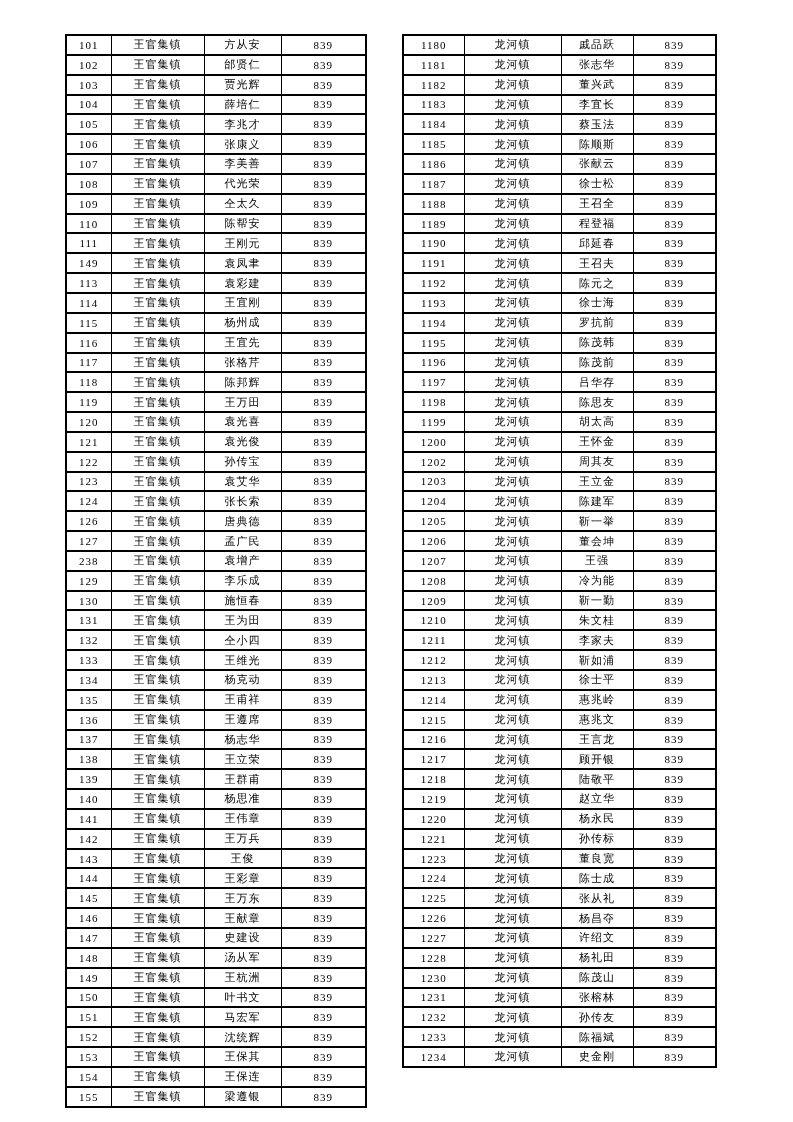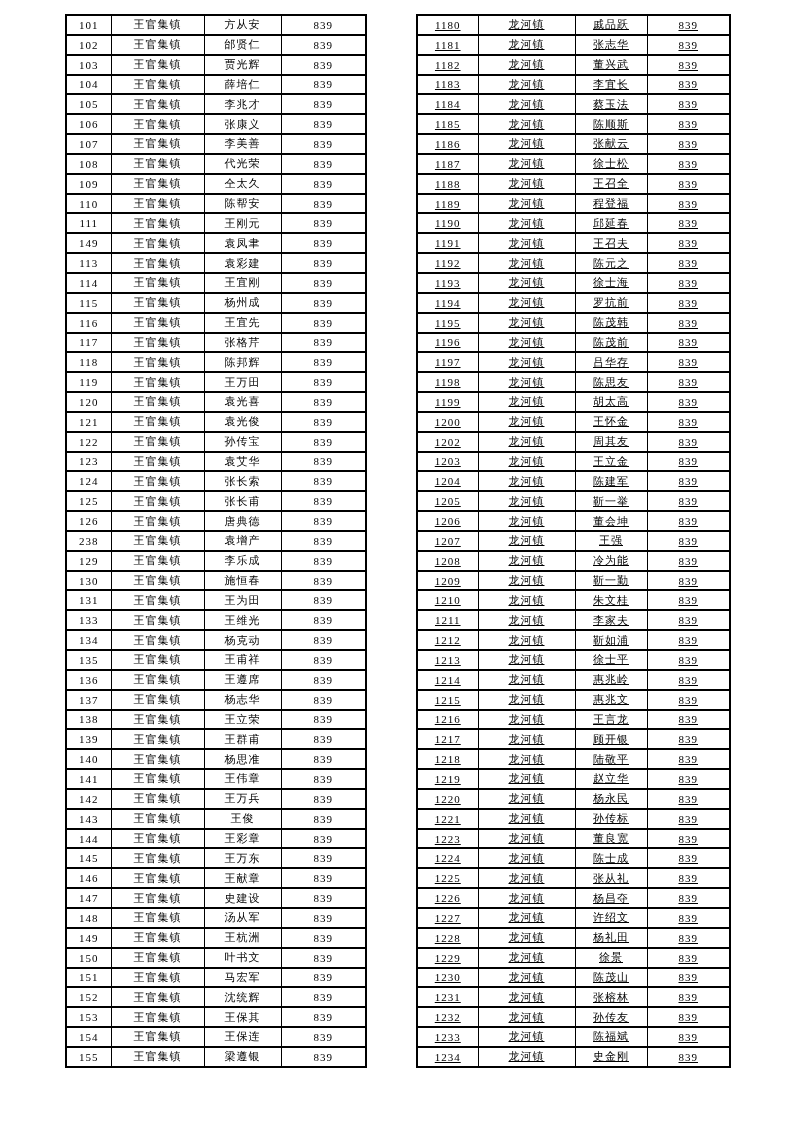--- a/index.html
+++ b/index.html
@@ -20,36 +20,36 @@
     background: #ffffff;
   }
   table.roster {
     position: absolute;
     top: 14px;
     border-collapse: collapse;
     table-layout: fixed;
     font-size: 11px;
   }
   table.roster.left  { left: 65px;  width: 300px; }
-  table.roster.right { left: 416px; width: 313px; text-decoration: underline; }
+  table.roster.right { left: 402px; width: 313px; }
 
   table.roster td {
     border-left: 1px solid #000;
     border-right: 1px solid #000;
     border-top: 2px solid #000;
     border-bottom: 2px solid #000;
     height: 17.85px;
     padding: 0;
     text-align: center;
     vertical-align: middle;
     white-space: nowrap;
     overflow: hidden;
     letter-spacing: 1px;
   }
-  table.roster { border: 2px solid #000; }
+  table.roster { border: 2px solid #000; margin-top: 20px; }
 
   table.roster.left  col.c-no    { width: 45px; }
   table.roster.left  col.c-town  { width: 93px; }
   table.roster.left  col.c-name  { width: 77px; }
   table.roster.left  col.c-value { width: 85px; }
 
   table.roster.right col.c-no    { width: 61px; }
   table.roster.right col.c-town  { width: 97px; }
   table.roster.right col.c-name  { width: 72px; }
   table.roster.right col.c-value { width: 83px; }
@@ -228,34 +228,34 @@
     <td>839</td>
   </tr>
 
   <tr>
     <td>124</td>
     <td>王官集镇</td>
     <td>张长索</td>
     <td>839</td>
   </tr>
 
-  <tr>
-    <td>125</td>
-    <td>王官集镇</td>
-    <td>张长甫</td>
-    <td>839</td>
-  </tr>
 
   <tr>
     <td>126</td>
     <td>王官集镇</td>
     <td>唐典德</td>
     <td>839</td>
   </tr>
 
+  <tr>
+    <td>127</td>
+    <td>王官集镇</td>
+    <td>孟广民</td>
+    <td>839</td>
+  </tr>
 
   <tr>
     <td>238</td>
     <td>王官集镇</td>
     <td>袁增产</td>
     <td>839</td>
   </tr>
 
   <tr>
     <td>129</td>
@@ -271,20 +271,26 @@
     <td>839</td>
   </tr>
 
   <tr>
     <td>131</td>
     <td>王官集镇</td>
     <td>王为田</td>
     <td>839</td>
   </tr>
 
+  <tr>
+    <td>132</td>
+    <td>王官集镇</td>
+    <td>仝小四</td>
+    <td>839</td>
+  </tr>
 
   <tr>
     <td>133</td>
     <td>王官集镇</td>
     <td>王维光</td>
     <td>839</td>
   </tr>
 
   <tr>
     <td>134</td>
@@ -774,26 +780,20 @@
     <td>839</td>
   </tr>
 
   <tr>
     <td>1228</td>
     <td>龙河镇</td>
     <td>杨礼田</td>
     <td>839</td>
   </tr>
 
-  <tr>
-    <td>1229</td>
-    <td>龙河镇</td>
-    <td>徐景</td>
-    <td>839</td>
-  </tr>
 
   <tr>
     <td>1230</td>
     <td>龙河镇</td>
     <td>陈茂山</td>
     <td>839</td>
   </tr>
 
   <tr>
     <td>1231</td>

